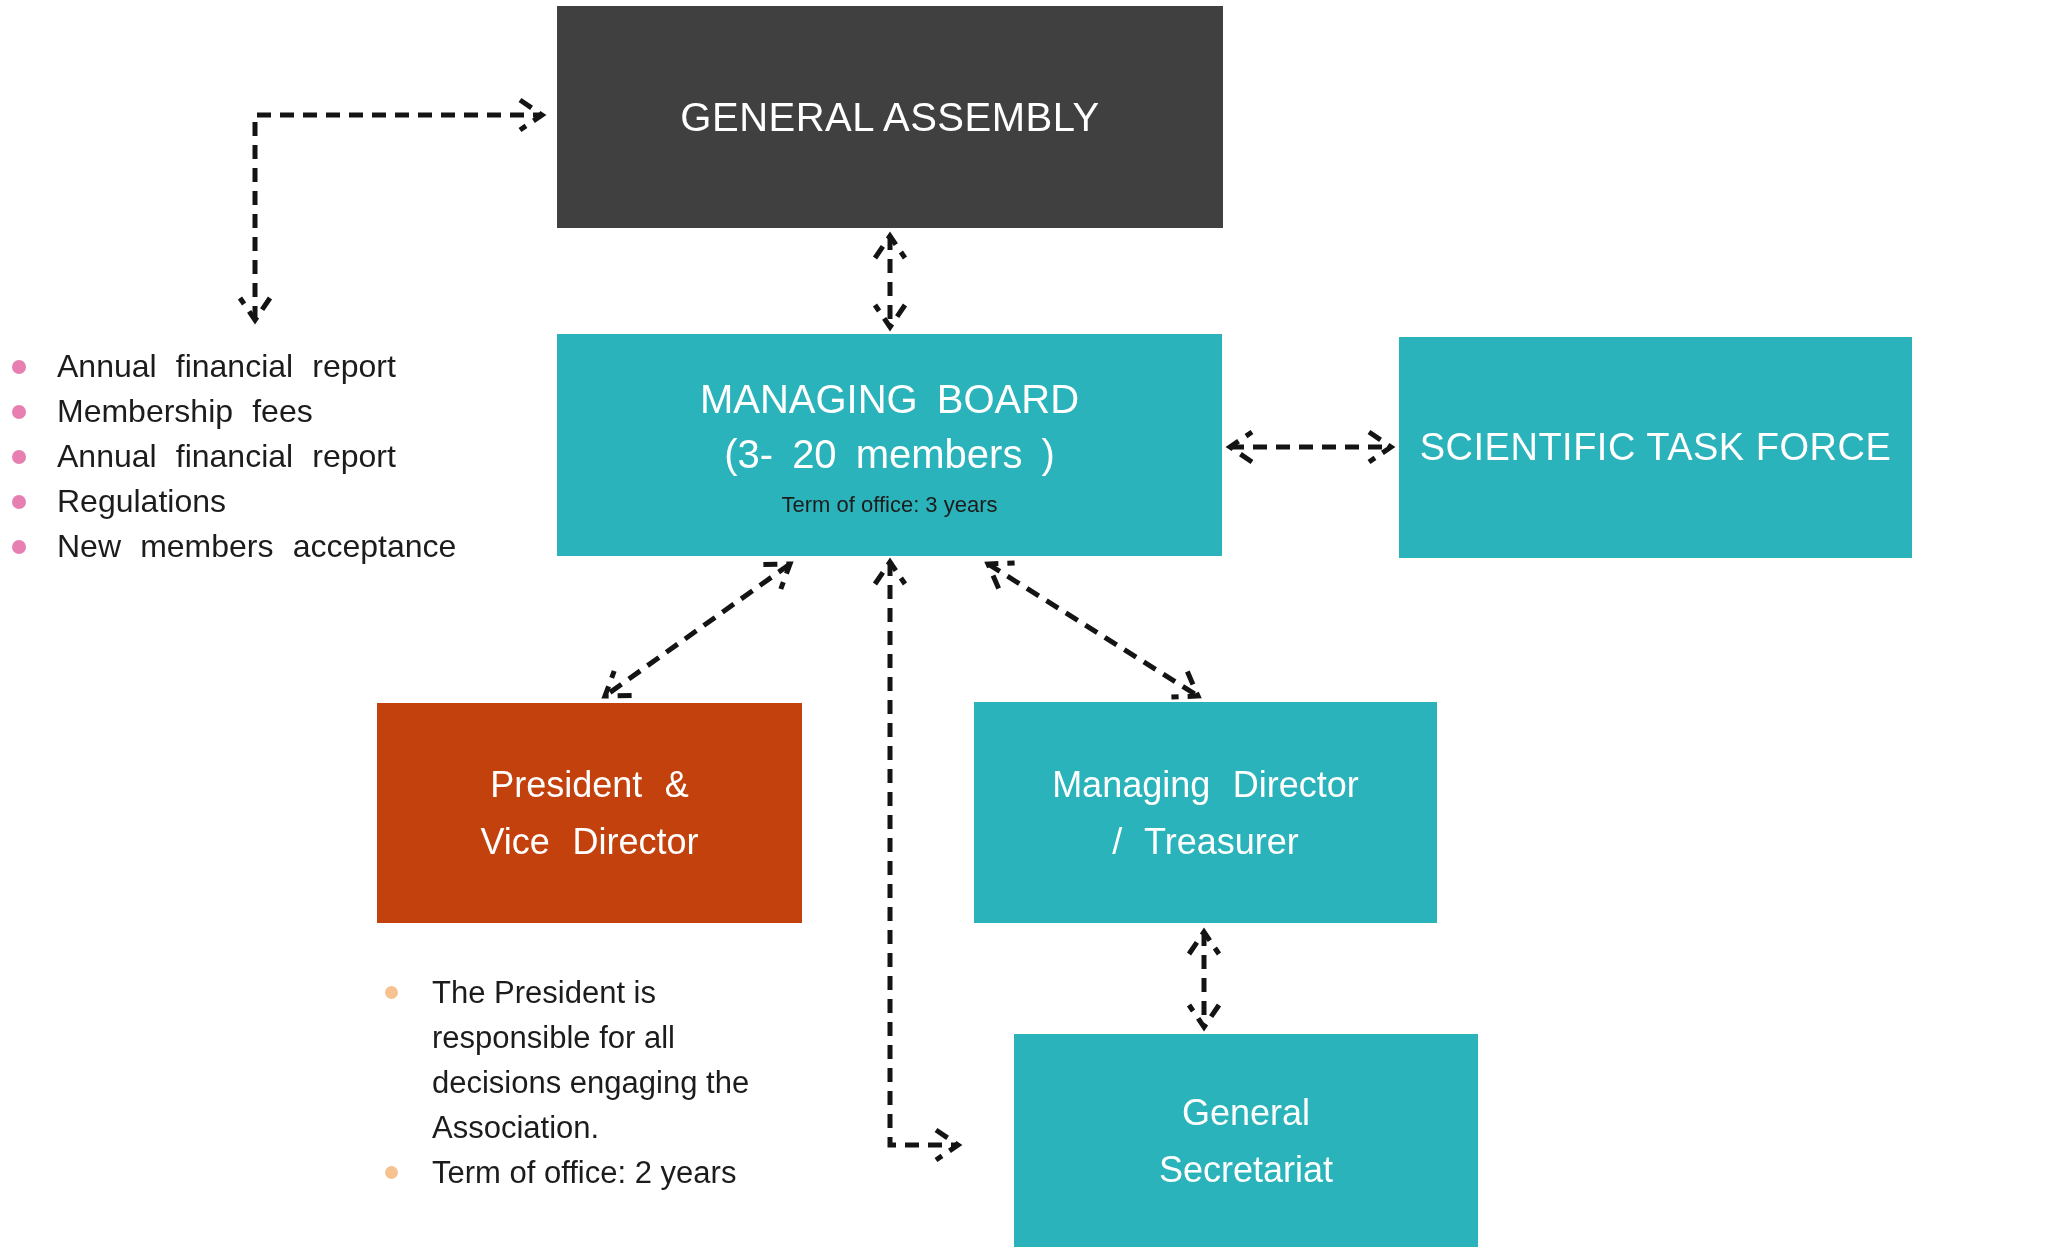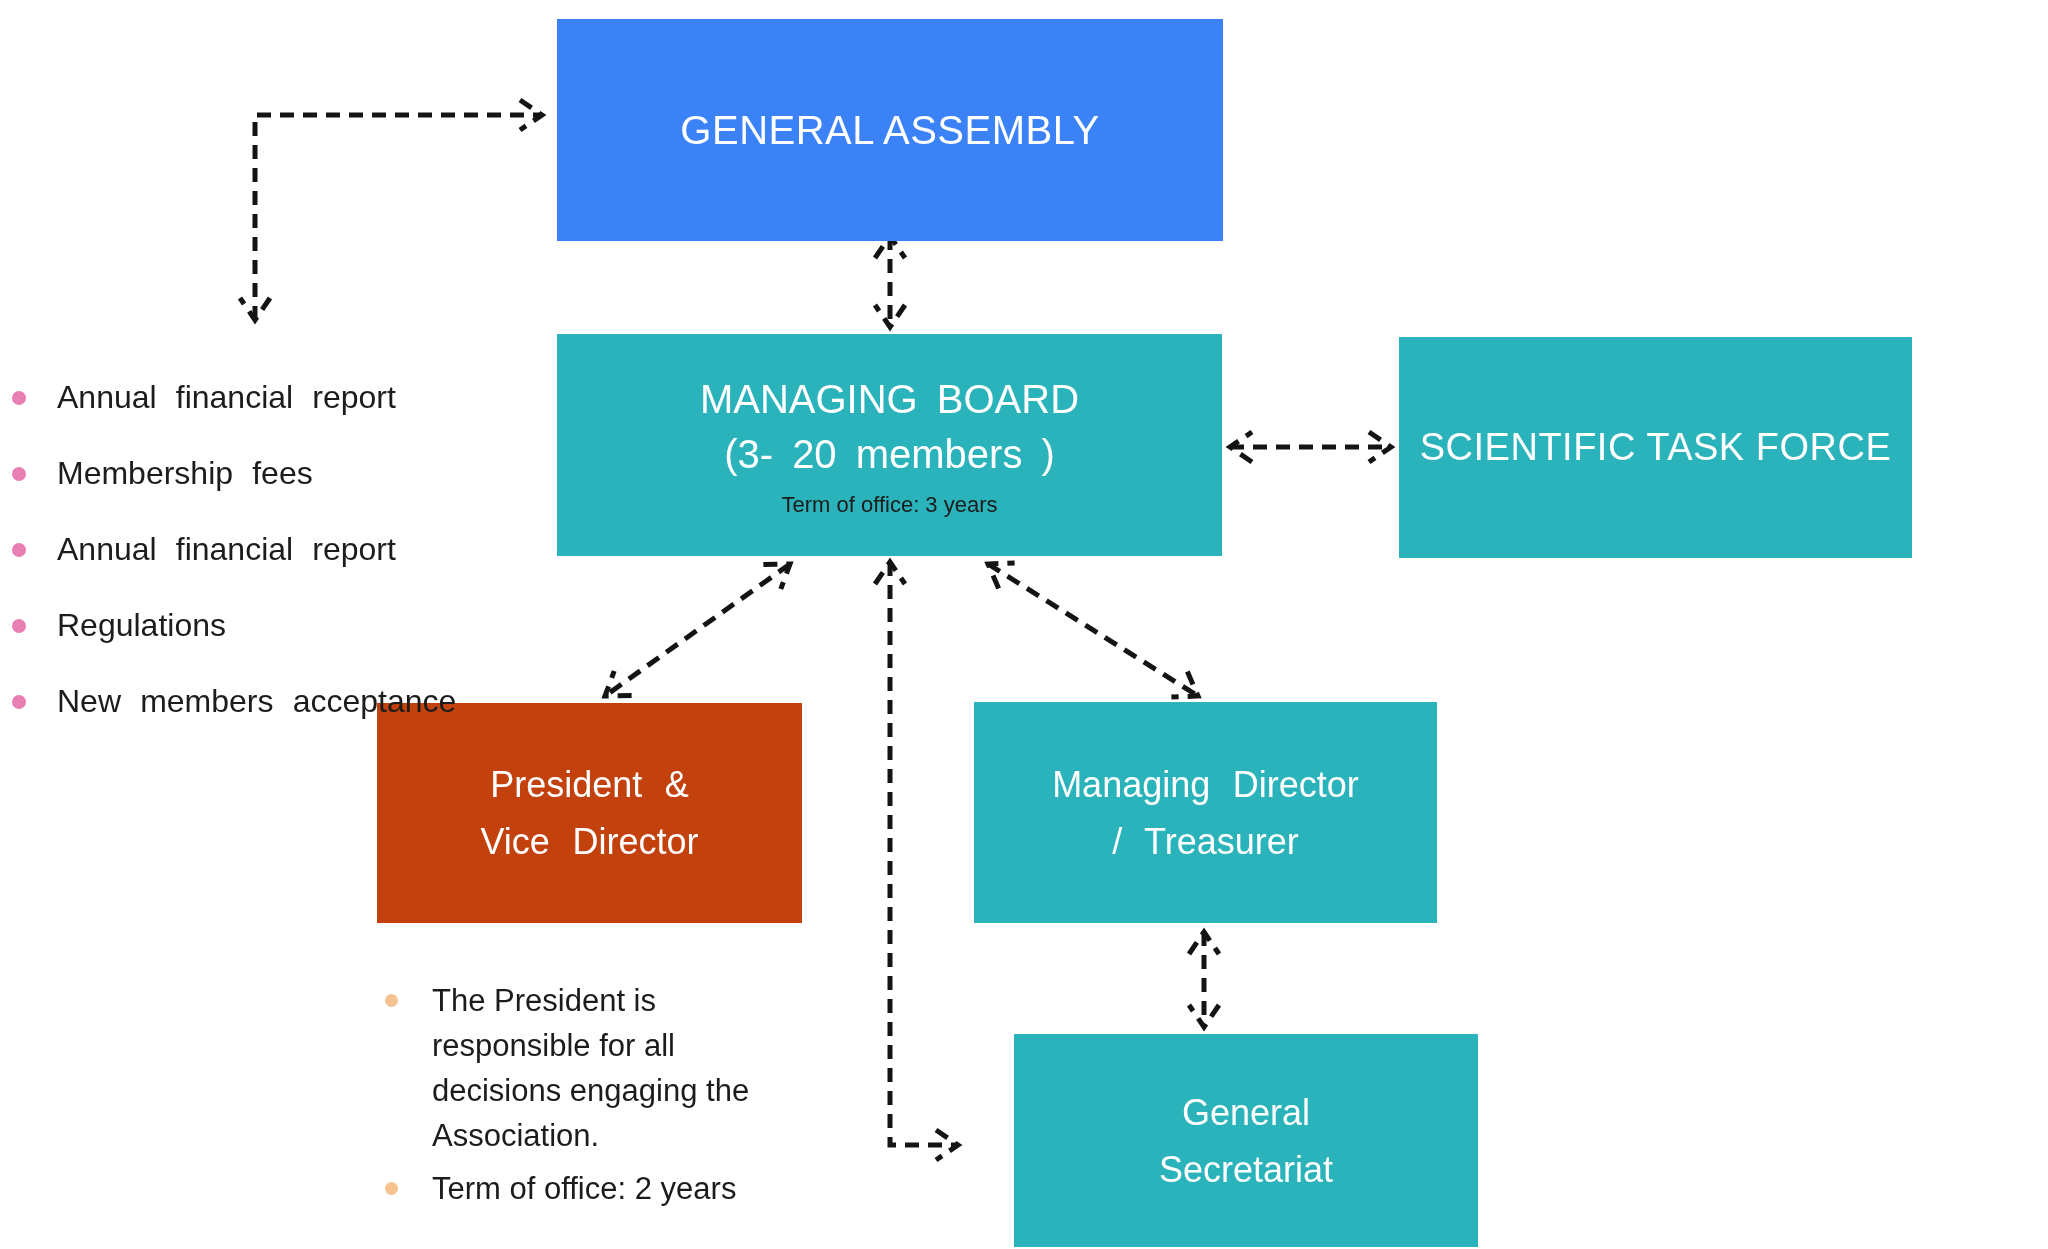--- a/index.html
+++ b/index.html
@@ -22,28 +22,28 @@
   #mb  { left:557px; top:334px;  width:665px; height:222px; }
   #stf { left:1399px; top:337px; width:513px; height:221px; }
   #pres{ left:377px; top:703px;  width:425px; height:220px; }
   #md  { left:974px; top:702px;  width:463px; height:221px;align-items:center; }
   #gs  { left:970px; top:1034px; width:464px; height:213px;margin-left:44px; }
 
   ul.notes { list-style:none; margin:0; padding:0; position:absolute; }
   #ga-notes { left:12px; top:344px; }
   #ga-notes li {
     display:flex; align-items:center; height:45px;
-    font-size:32px; color:var(--text-dark,#1c1c1c); word-spacing:0.32em; white-space:nowrap;margin-top:31px;
+    font-size:32px; color:var(--text-dark,#1c1c1c); word-spacing:0.32em; white-space:nowrap;
   }
   .dot { border-radius:50%; flex:0 0 auto; }
   #ga-notes .dot { width:14px; height:14px; margin-right:31px; }
 
   #pres-notes { left:385px; top:970px; width:430px; }
   #pres-notes li { display:flex; align-items:flex-start; font-size:31px;
-    line-height:45px; color:var(--text-dark,#1c1c1c);margin-top:8px; }
+    line-height:45px; color:var(--text-dark,#1c1c1c); }
   #pres-notes .dot { width:13px; height:13px; margin:16px 34px 0 0; }
   #pres-notes .note-text { width:352px; }
 
   #arrows { position:absolute; left:0; top:0; pointer-events:none; }
   #arrows path { fill:none; stroke:var(--arrow,#111); stroke-width:5; stroke-dasharray:14 9; }
 </style>
 </head>
 <body>
 
 <div id="canvas">
@@ -56,21 +56,21 @@
     </defs>
     <path d="M 255 320 L 255 115 L 542 115" marker-start="url(#chev)" marker-end="url(#chev)"></path>
     <path d="M 890 236 L 890 327" marker-start="url(#chev)" marker-end="url(#chev)"></path>
     <path d="M 1230 447 L 1391 447" marker-start="url(#chev)" marker-end="url(#chev)"></path>
     <path d="M 790 564 L 605 696" marker-start="url(#chev)" marker-end="url(#chev)"></path>
     <path d="M 988 564 L 1198 696" marker-start="url(#chev)" marker-end="url(#chev)"></path>
     <path d="M 890 562 L 890 1145 L 958 1145" marker-start="url(#chev)" marker-end="url(#chev)"></path>
     <path d="M 1204 932 L 1204 1027" marker-start="url(#chev)" marker-end="url(#chev)"></path>
   </svg>
 
-  <div id="ga" class="box" style="background-color: #3b82f6; margin-top: 13px;">
+  <div id="ga" class="box" style="background-color: #404040;">
     <div class="big">GENERAL ASSEMBLY</div>
   </div>
 
   <div id="mb" class="box" style="background-color: rgb(42, 179, 186);">
     <div class="mb-line">MANAGING BOARD</div>
     <div class="mb-line">(3- 20 members )</div>
     <div class="note">Term of office: 3 years</div>
   </div>
 
   <div id="stf" class="box" style="background-color: rgb(42, 179, 186);">

